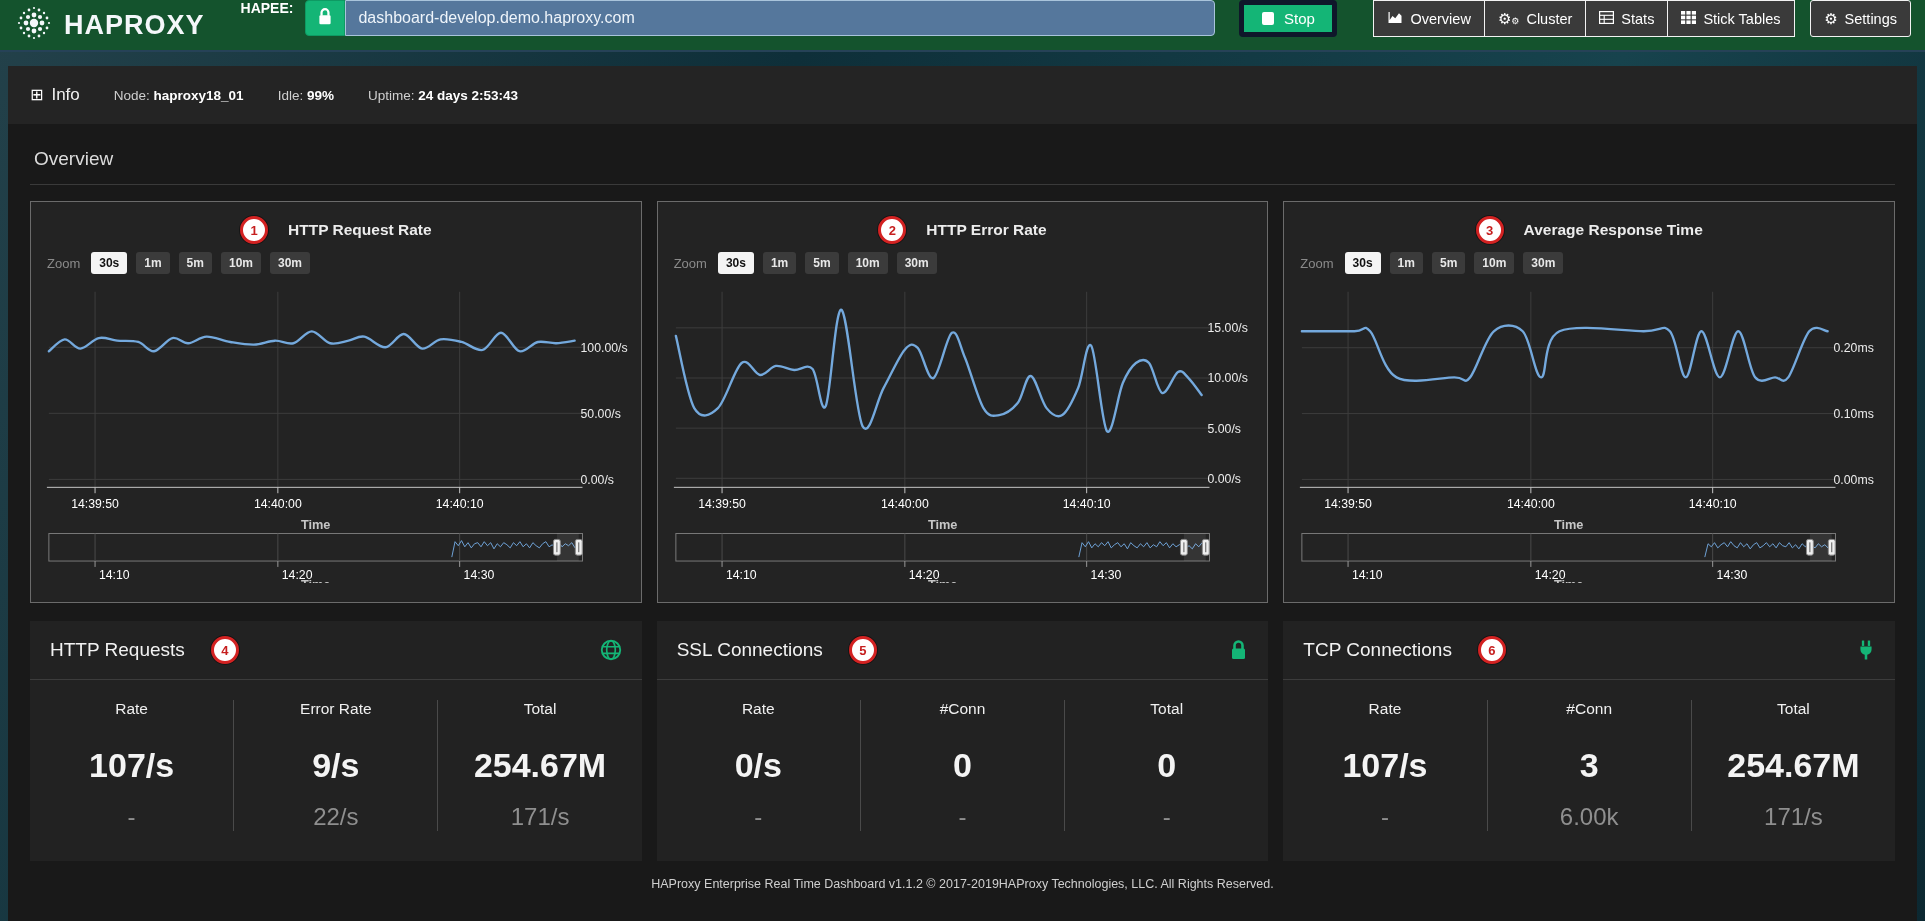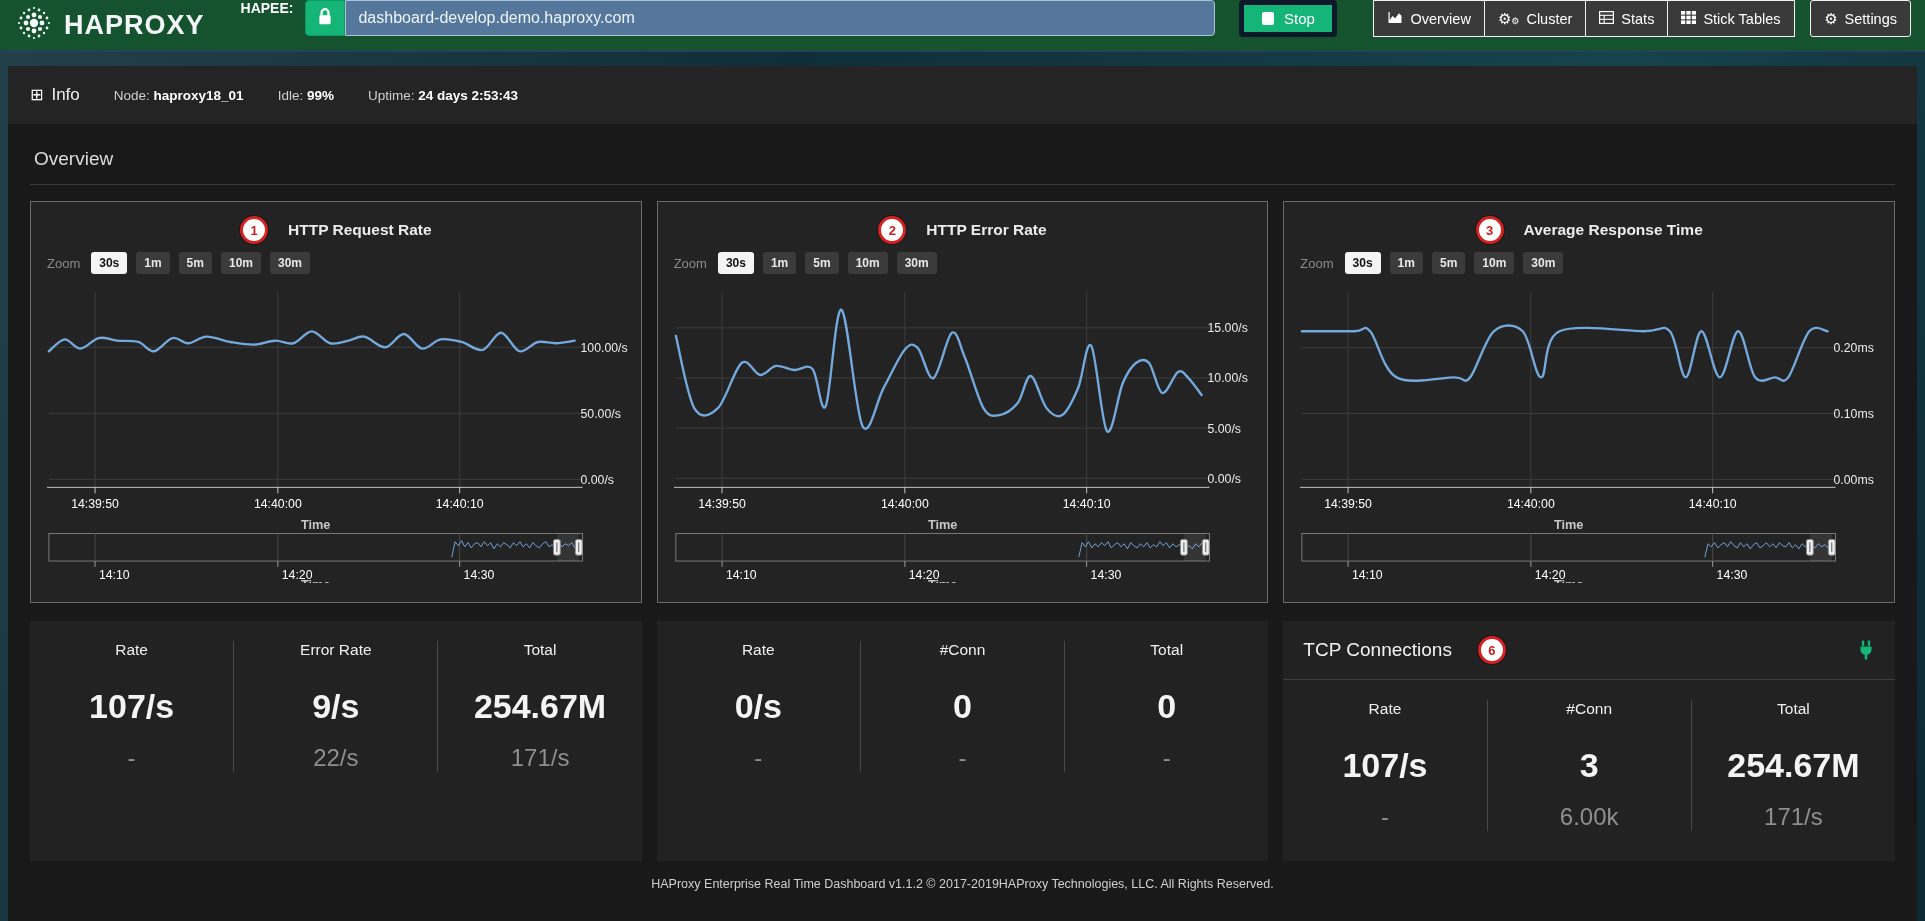--- a/index.html
+++ b/index.html
@@ -376,40 +376,61 @@
               <line x1="547.199" y1="269" x2="547.199" y2="279" stroke="#555" stroke-width="1"></line>
               <text x="279.5" y="316" fill="#c6c6c6" font-size="13" font-weight="bold" text-anchor="middle">Time</text>
             </svg>
           </div>
   </div>
 </div>
   </section>
 
   <div class="cards-row" id="cards-row">
   <div class="stat-card">
+    <div class="card-header">
+      <span class="card-title">HTTP Requests</span>
+      <span class="num-badge">4</span>
+      <span class="card-icon">
+            <svg width="22" height="22" viewBox="0 0 20 20">
+              <circle cx="10" cy="10" r="8.4" fill="none" stroke="#14b576" stroke-width="1.7"></circle>
+              <ellipse cx="10" cy="10" rx="3.9" ry="8.4" fill="none" stroke="#14b576" stroke-width="1.5"></ellipse>
+              <path d="M2.2 7h15.6M2.2 13h15.6" stroke="#14b576" stroke-width="1.5" fill="none"></path>
+            </svg>
+          </span>
+    </div>
     <div class="card-body">
           <div class="card-col">
             <div class="col-header">Rate</div>
             <div class="col-value">107/s</div>
             <div class="col-sub">-</div>
           </div>
           <div class="card-col">
             <div class="col-header">Error Rate</div>
             <div class="col-value">9/s</div>
             <div class="col-sub">22/s</div>
           </div>
           <div class="card-col">
             <div class="col-header">Total</div>
             <div class="col-value">254.67M</div>
             <div class="col-sub">171/s</div>
           </div>
         </div>
   </div>
 
   <div class="stat-card">
+    <div class="card-header">
+      <span class="card-title">SSL Connections</span>
+      <span class="num-badge">5</span>
+      <span class="card-icon">
+            <svg width="19" height="22" viewBox="0 0 18 22">
+              <path d="M5 10V6.5a4 4 0 0 1 8 0V10" fill="none" stroke="#14b576" stroke-width="2.6"></path>
+              <rect x="2.5" y="9.5" width="13" height="10.5" rx="1.5" fill="#14b576"></rect>
+            </svg>
+          </span>
+    </div>
     <div class="card-body">
           <div class="card-col">
             <div class="col-header">Rate</div>
             <div class="col-value">0/s</div>
             <div class="col-sub">-</div>
           </div>
           <div class="card-col">
             <div class="col-header">#Conn</div>
             <div class="col-value">0</div>
             <div class="col-sub">-</div>

